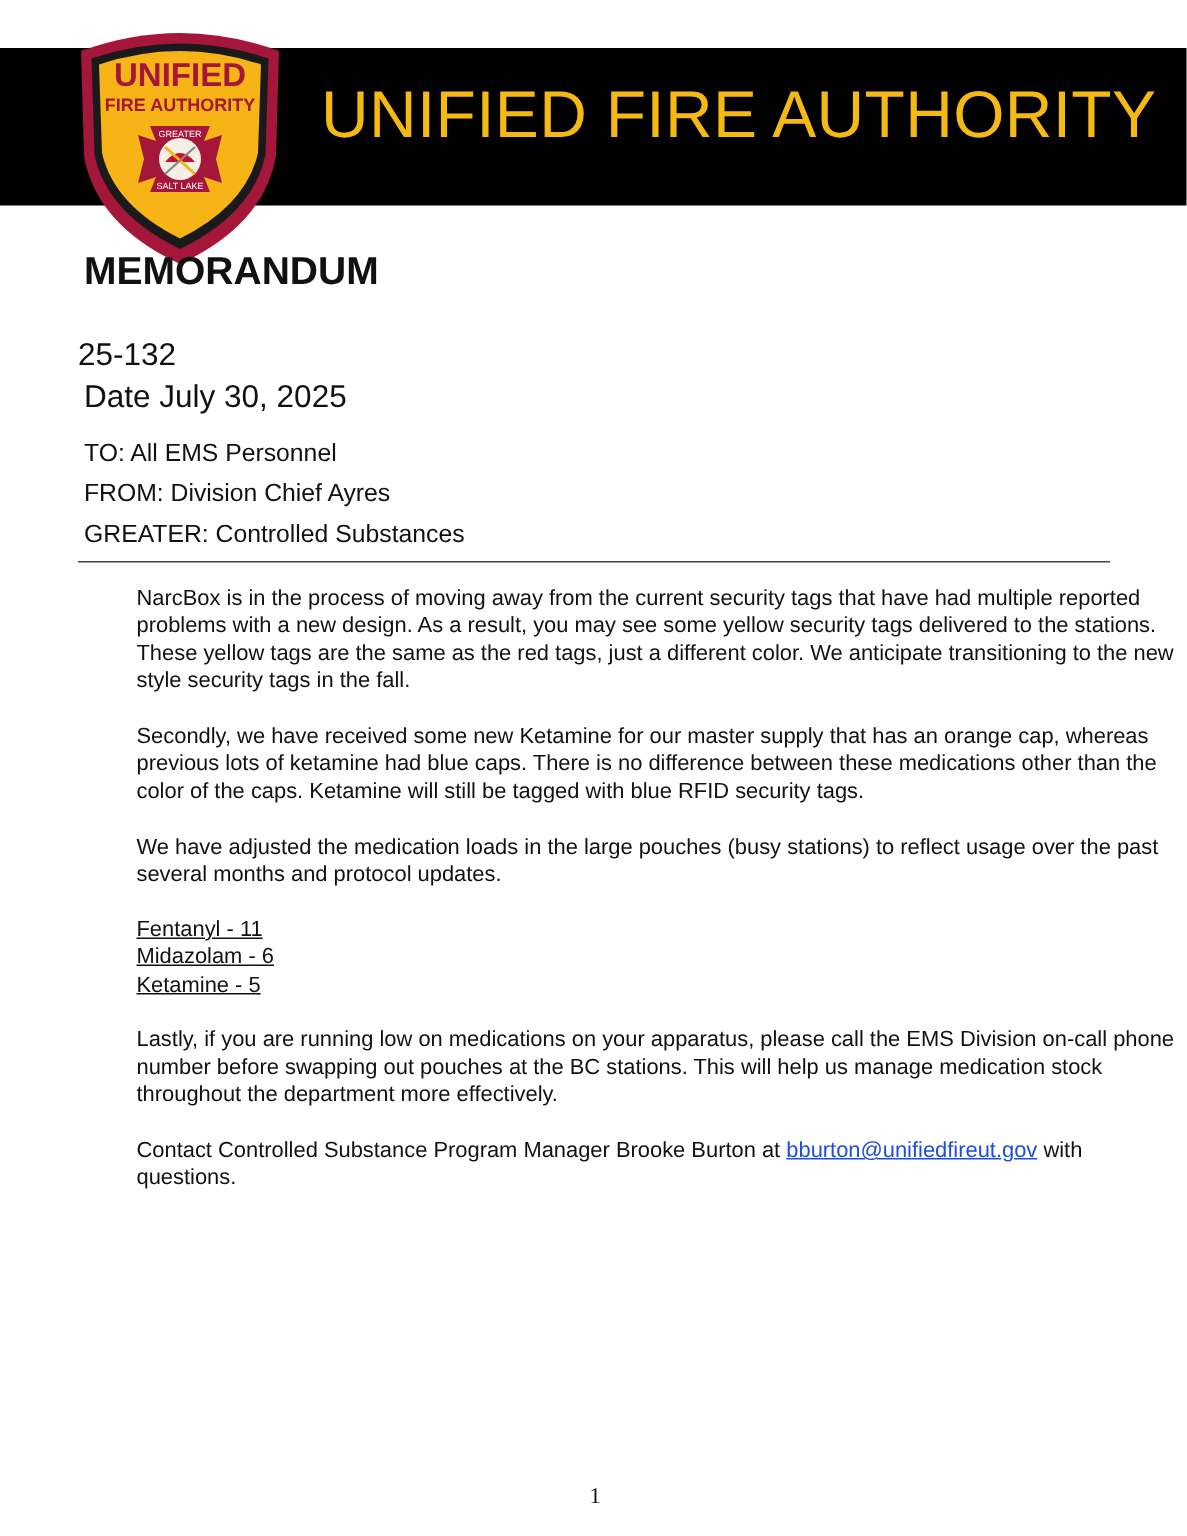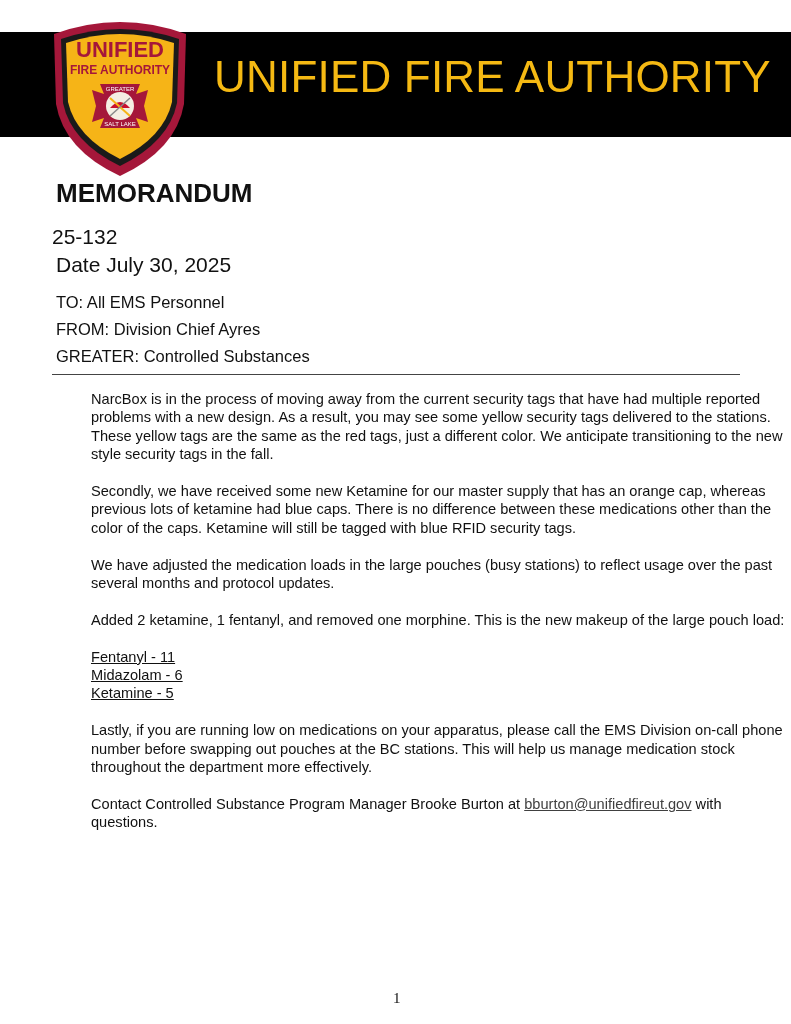--- a/index.html
+++ b/index.html
@@ -2,33 +2,33 @@
 <html><head>
   <meta charset="utf-8">
   <style>
     html, body { margin: 0; padding: 0; background: #ffffff; }
     body { width: 791px; height: 1024px; position: relative; overflow: hidden;
            font-family: "Liberation Sans", sans-serif; color: #111111; }
     .banner { position: absolute; left: 0; top: 32px; width: 791px; height: 105px; background: #000000; }
     .banner-title { position: absolute; left: 214px; top: 55px; font-size: 44px; color: #f5b913;
                     letter-spacing: 0.2px; white-space: nowrap; line-height: 1; text-align: right; }
     .logo { position: absolute; left: 48px; top: 12px; width: 144px; height: 166px; }
-    .memo-title { position: absolute; left: 56px; top: 180px; font-size: 26px; font-weight: bold; line-height: 1; }
+    .memo-title { position: absolute; left: 56px; top: 167px; font-size: 26px; font-weight: bold; line-height: 1; }
     .memo-number { position: absolute; left: 52px; top: 226px; font-size: 21px; line-height: 1; }
     .memo-date { position: absolute; left: 56px; top: 254px; font-size: 21px; line-height: 1; }
     .meta { position: absolute; left: 56px; font-size: 16.5px; line-height: 1; }
     .meta-to { top: 294px; }
     .meta-from { top: 321px; }
     .meta-subject { top: 348px; }
     .rule { position: absolute; left: 52px; top: 374px; width: 688px; height: 0; border-top: 1.5px solid #444; }
     .body { position: absolute; left: 53px; top: 390px; width: 700px; font-size: 14.6px; line-height: 18.4px; margin-left: 38px; }
     .body p { margin: 0 0 18.4px 0; }
     .med-list { margin: 0 0 18.4px 0; padding: 0; list-style: none; text-decoration: underline; }
     .med-list li { margin: 0; padding: 0; }
-    .email-link { color: #404040; text-decoration: underline; }
+    .email-link { color: #1d4ed8; text-decoration: underline; }
     .page-number { position: absolute; left: 393px; top: 990px; font-family: "Liberation Serif", serif; font-size: 15px; }
   </style>
 </head>
 <body>
 
 <div class="banner"></div>
 
 <svg class="logo" viewBox="0 0 144 166">
   <path d="M6 22 Q72 -2 138 22 L136 92 Q128 138 72 164 Q16 138 8 92 Z" fill="#a5173a"></path>
   <path d="M13 27 Q72 7 131 27 L129 91 Q121 130 72 154 Q23 130 15 91 Z" fill="#1a1a1a"></path>
@@ -54,21 +54,20 @@
 <div class="meta meta-to">TO:  All EMS Personnel</div>
 <div class="meta meta-from">FROM:  Division Chief Ayres</div>
 <div class="meta meta-subject">GREATER: Controlled Substances</div>
 
 <div class="rule"></div>
 
 <div class="body">
   <p>NarcBox is in the process of moving away from the current security tags that have had multiple reported problems with a new design. As a result, you may see some yellow security tags delivered to the stations. These yellow tags are the same as the red tags, just a different color. We anticipate transitioning to the new style security tags in the fall.</p>
   <p>Secondly, we have received some new Ketamine for our master supply that has an orange cap, whereas previous lots of ketamine had blue caps. There is no difference between these medications other than the color of the caps. Ketamine will still be tagged with blue RFID security tags.</p>
   <p>We have adjusted the medication loads in the large pouches (busy stations) to reflect usage over the past several months and protocol updates.</p>
-  <p>Added 2 ketamine, 1 fentanyl, and removed one morphine. This is the new makeup of the large pouch load:</p>
   <ul class="med-list">
     <li>Fentanyl - 11</li>
     <li>Midazolam - 6</li>
     <li>Ketamine - 5</li>
   </ul>
   <p>Lastly, if you are running low on medications on your apparatus, please call the EMS Division on-call phone number before swapping out pouches at the BC stations. This will help us manage medication stock throughout the department more effectively.</p>
   <p><span>Contact Controlled Substance Program Manager Brooke Burton at </span><a class="email-link" href="mailto:bburton@unifiedfireut.gov">bburton@unifiedfireut.gov</a><span> with questions.</span></p>
 </div>
 
 <div class="page-number">1</div>

